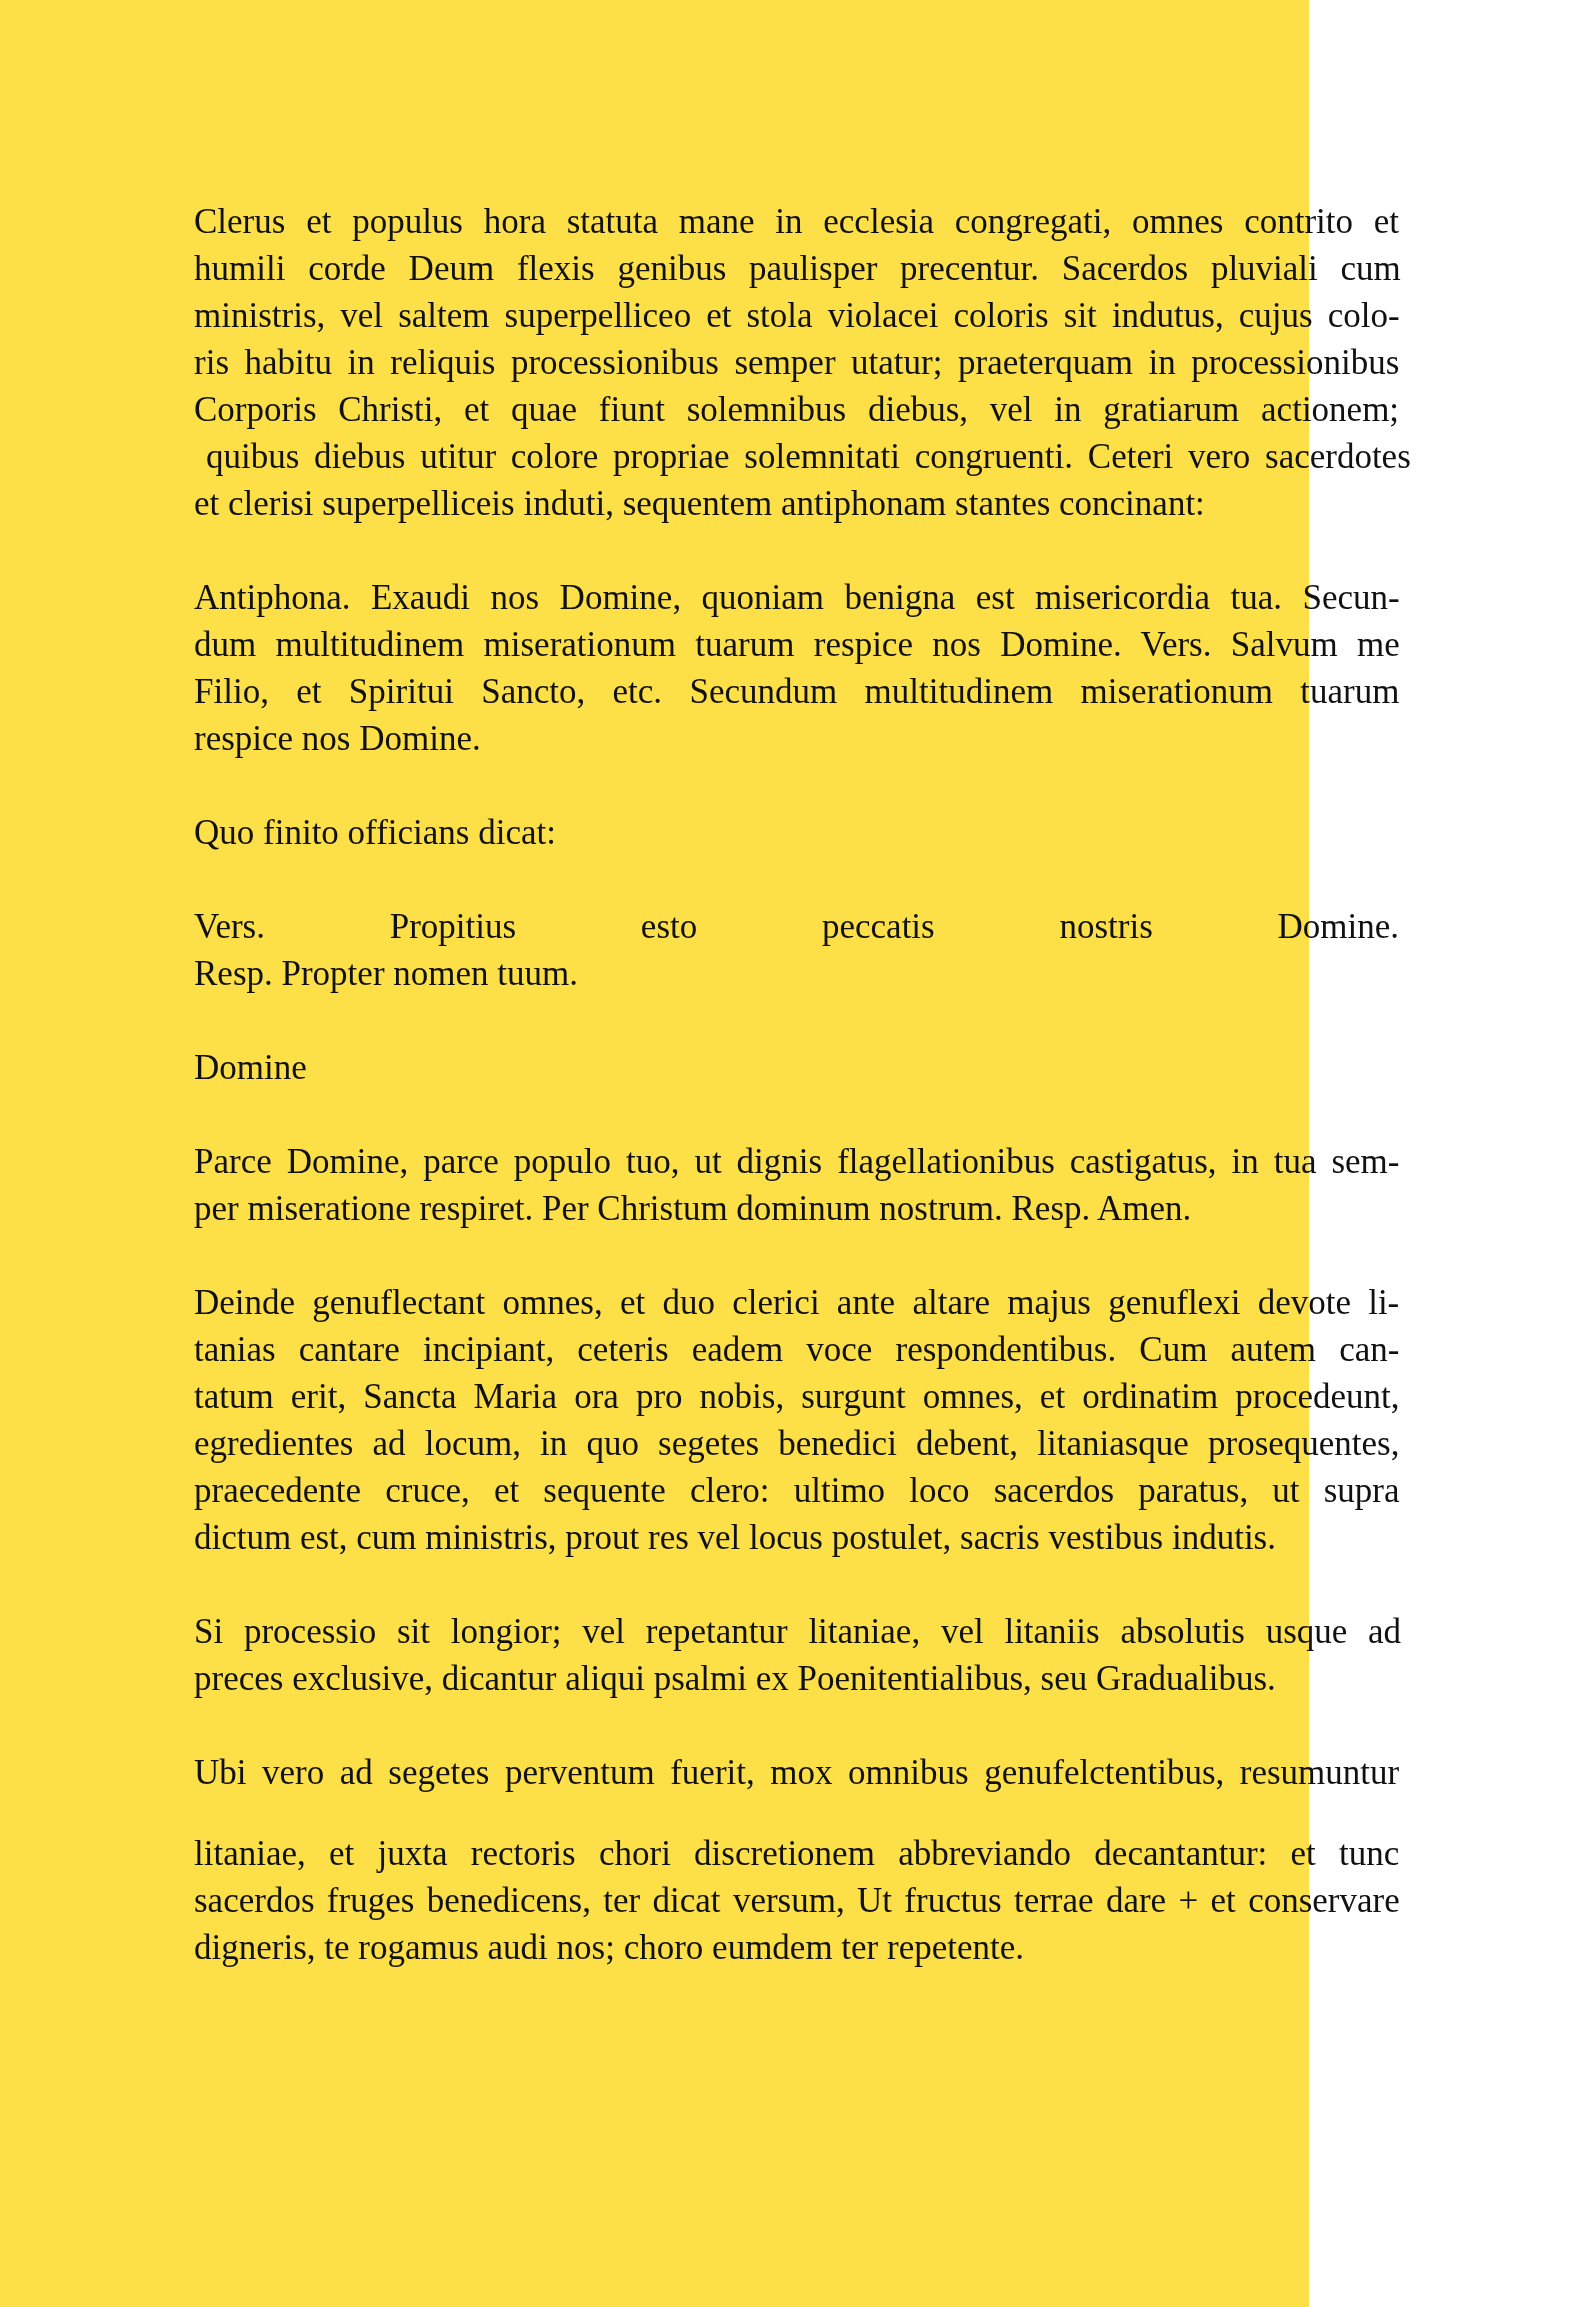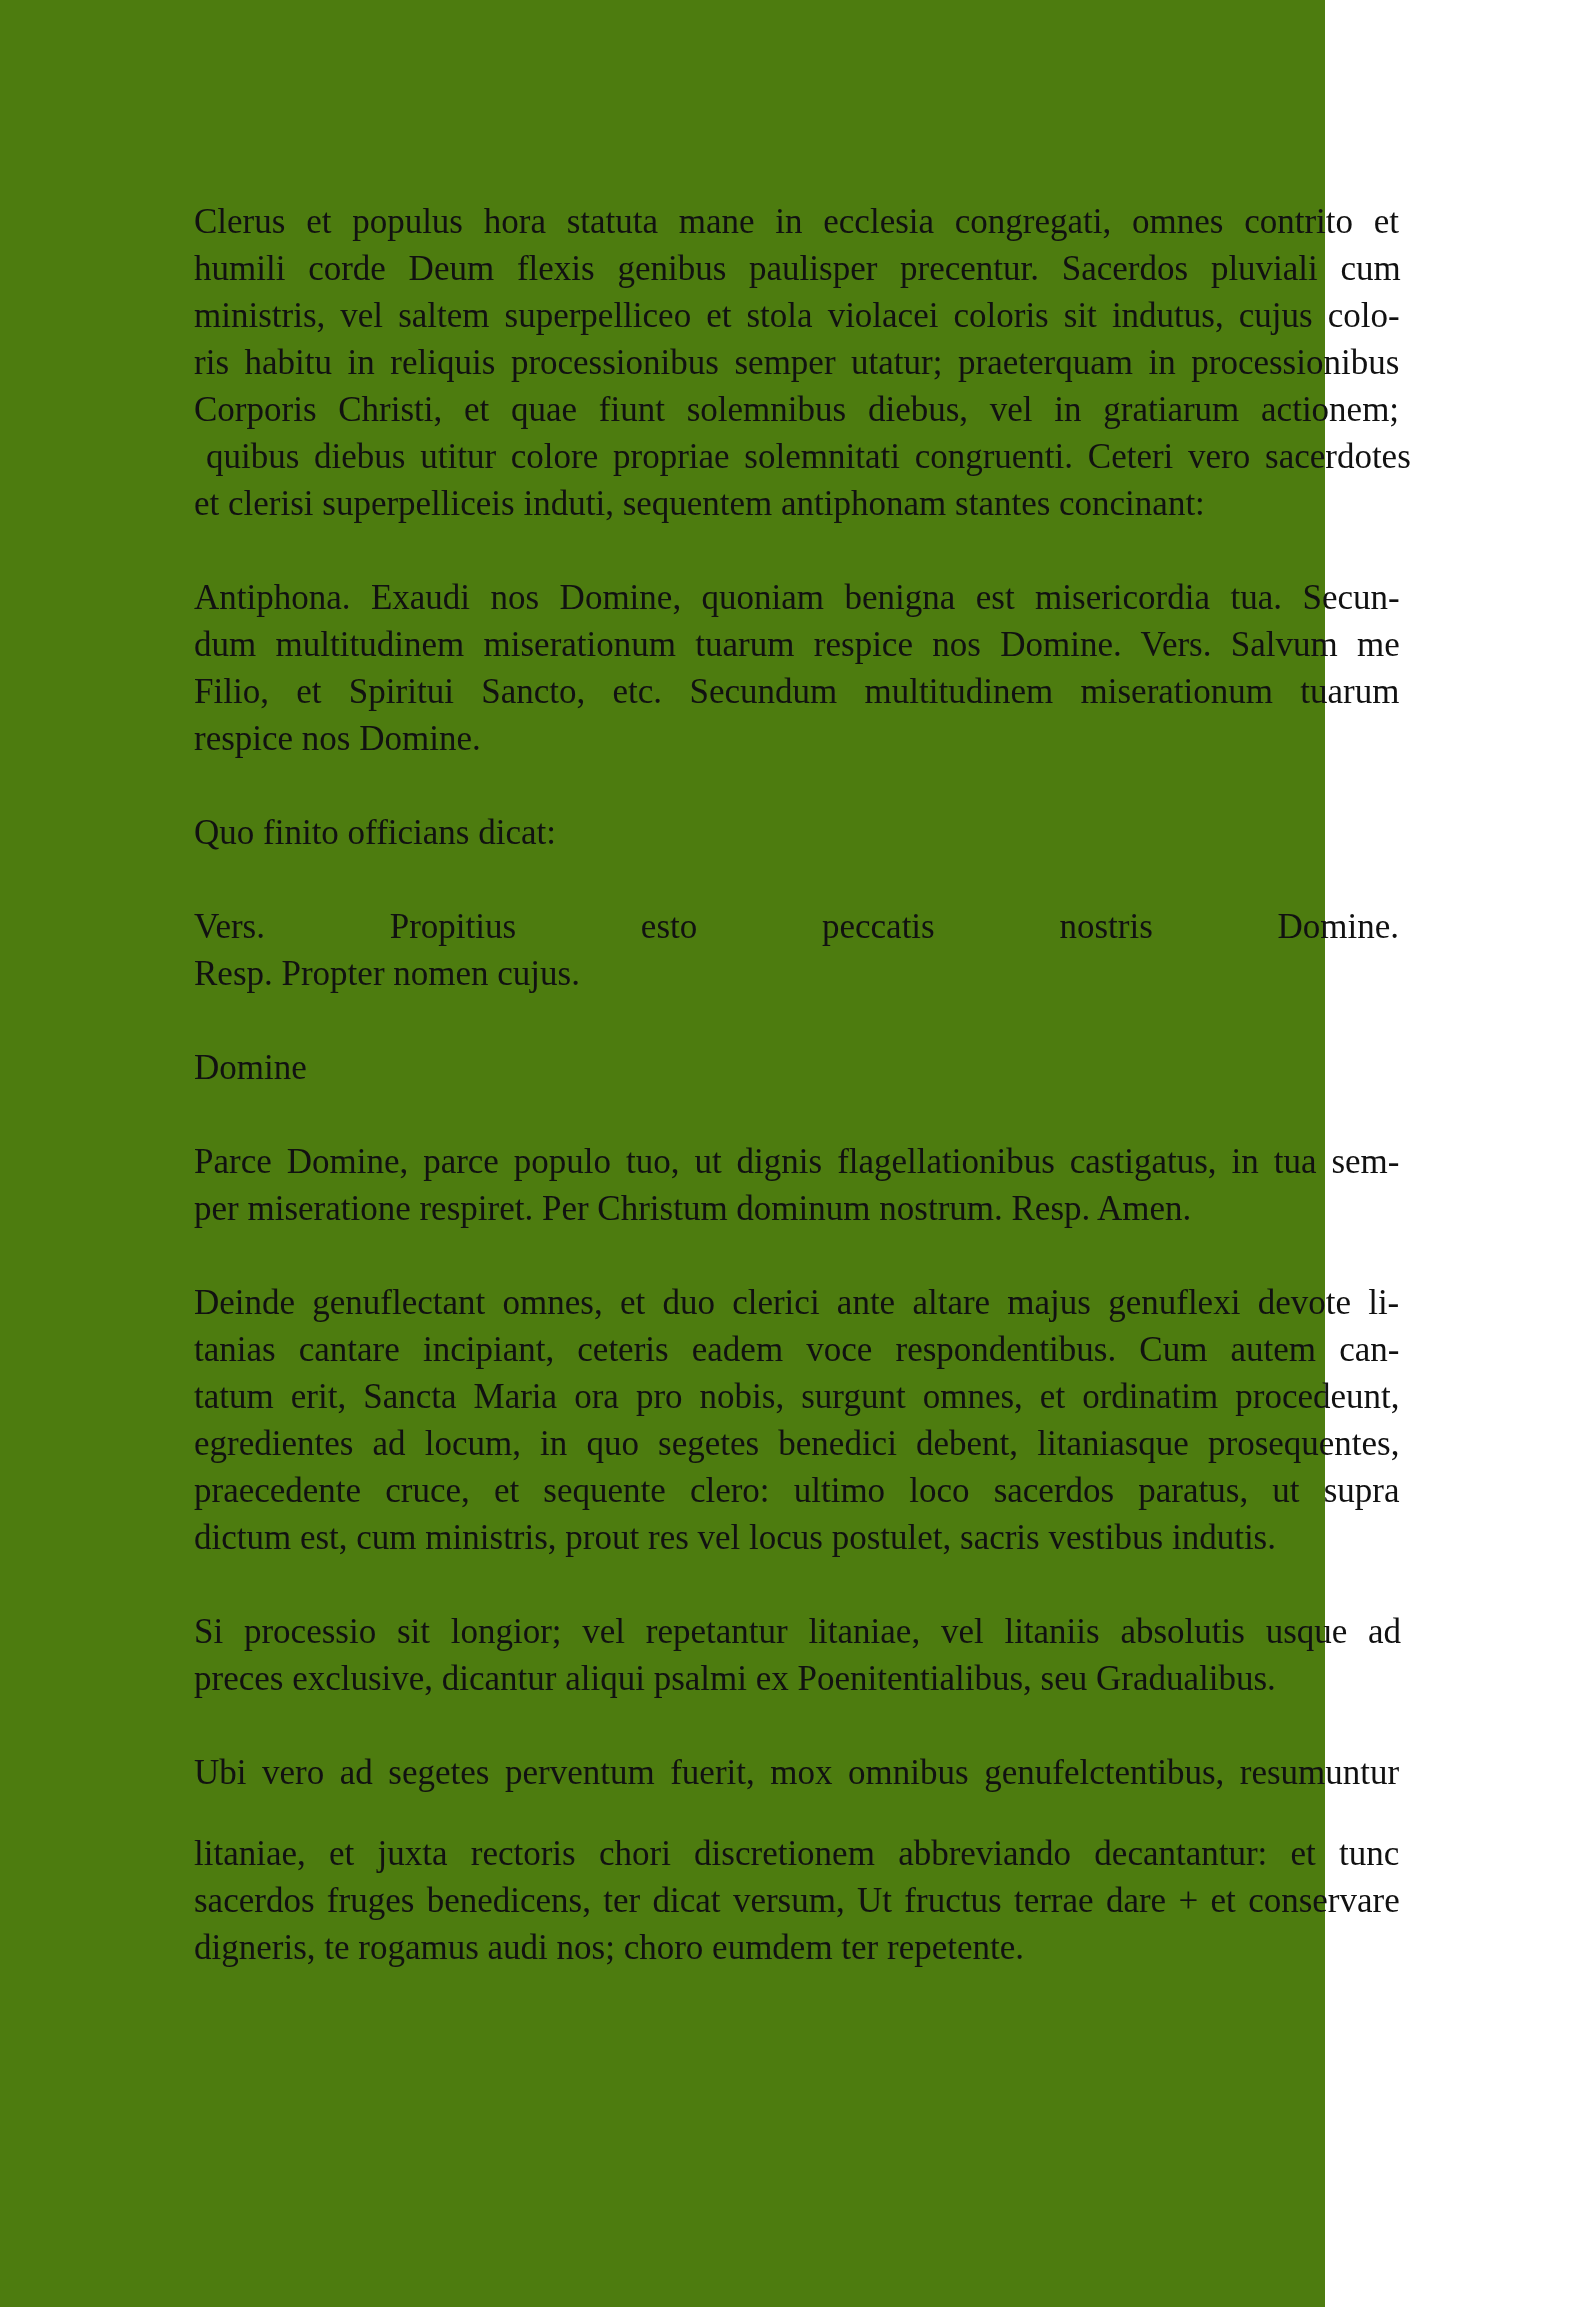--- a/index.html
+++ b/index.html
@@ -12,22 +12,21 @@
       height: 2307px;
       position: relative;
       overflow: hidden;
     }
     .page {
       position: absolute;
       left: 0;
       top: 0;
       width: 1309px;
       height: 2307px;
-      background: #4d7c0f;
-      padding-left: 16px;
+      background: #fde047;
     }
     .text-block {
       position: absolute;
       left: 194px;
       top: 198px;
       width: 1205px;
       color: #111111;
       font-family: "Liberation Serif", "DejaVu Serif", serif;
       font-size: 35px;
       line-height: 47px;
@@ -78,21 +77,21 @@
         <span class="line" style="word-spacing: 11.7px; text-align: left; text-align-last: left;">Antiphona. Exaudi nos Domine, quoniam benigna est misericordia tua. Secun-</span>
         <span class="line" style="word-spacing: 10.6px; text-align: left; text-align-last: left;">dum multitudinem miserationum tuarum respice nos Domine. Vers. Salvum me</span>
         <span class="line" style="word-spacing: 18.6px; text-align: left; text-align-last: left;">Filio, et Spiritui Sancto, etc. Secundum multitudinem miserationum tuarum</span>
         <span class="line last">respice nos Domine.</span>
       </div>
       <div class="paragraph">
         <span class="line last">Quo finito officians dicat:</span>
       </div>
       <div class="paragraph">
         <span class="line" style="word-spacing: 116px; text-align: left; text-align-last: left;">Vers. Propitius esto peccatis nostris Domine.</span>
-        <span class="line last">Resp. Propter nomen cujus.</span>
+        <span class="line last">Resp. Propter nomen tuum.</span>
       </div>
       <div class="paragraph">
         <span class="line last">Domine</span>
       </div>
       <div class="paragraph">
         <span class="line" style="word-spacing: 6.2px; text-align: left; text-align-last: left;">Parce Domine, parce populo tuo, ut dignis flagellationibus castigatus, in tua sem-</span>
         <span class="line last">per miseratione respiret. Per Christum dominum nostrum. Resp. Amen.</span>
       </div>
       <div class="paragraph">
         <span class="line" style="word-spacing: 8.5px; text-align: left; text-align-last: left;">Deinde genuflectant omnes, et duo clerici ante altare majus genuflexi devote li-</span>

